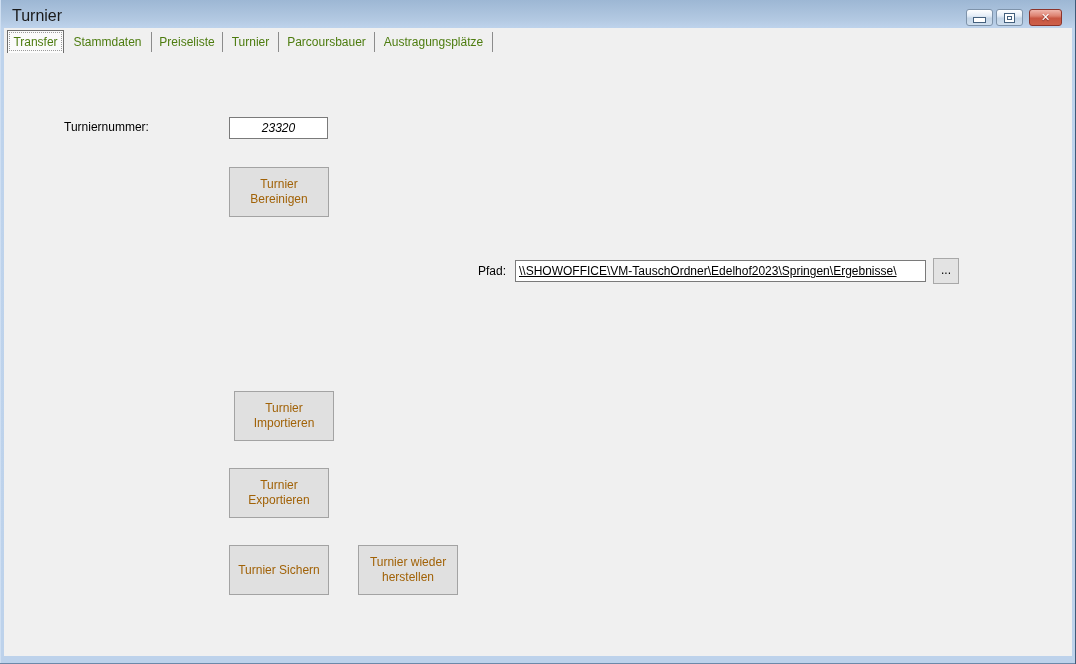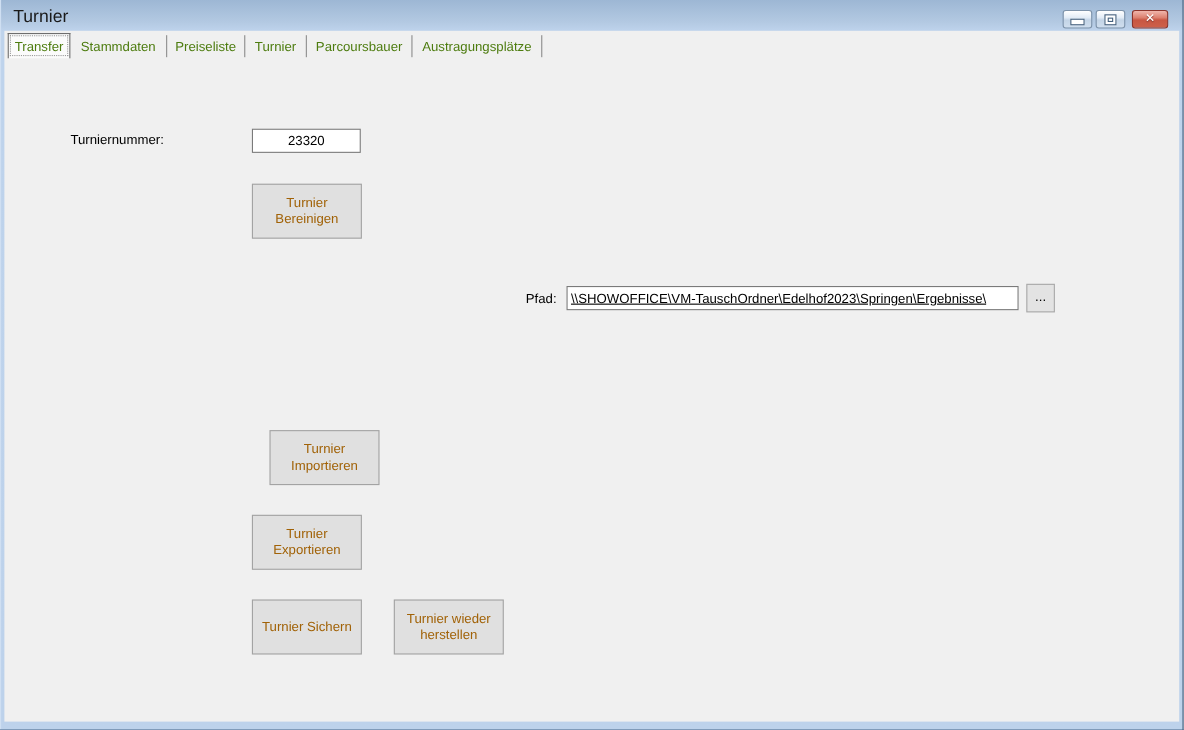--- a/index.html
+++ b/index.html
@@ -82,24 +82,24 @@
       </div>
     <div class="tab" style="width:96px">
         <span>Parcoursbauer</span>
       </div>
     <div class="tab" style="width:118px">
         <span>Austragungsplätze</span>
       </div>
   </div>
 
   <span class="lbl" style="left:60px;top:92px">Turniernummer:</span>
-  <input class="txt" style="left: 225px; top: 89px; width: 99px; height: 22px; text-align: center;" value="23320">
+  <input class="txt" style="left: 225px; top: 89px; width: 99px; height: 22px; text-align: center; font-style: italic;" value="23320">
 
   <button class="btn" style="left:225px;top:139px" data-enabled="true">Turnier Bereinigen</button>
-  <button class="btn" style="left:241px;top:363px" data-enabled="true">Turnier Importieren</button>
+  <button class="btn" style="left:230px;top:363px" data-enabled="true">Turnier Importieren</button>
   <button class="btn" style="left:225px;top:440px" data-enabled="true">Turnier Exportieren</button>
   <button class="btn" style="left:225px;top:517px" data-enabled="true">Turnier Sichern</button>
   <button class="btn" style="left:354px;top:517px" data-enabled="true">Turnier wieder herstellen</button>
 
   <span class="lbl" style="left:474px;top:236px">Pfad:</span>
   <input class="txt" style="left: 511px; top: 232px; width: 411px; height: 22px; text-decoration: underline;" value="\\SHOWOFFICE\VM-TauschOrdner\Edelhof2023\Springen\Ergebnisse\">
   <button class="btn-browse" style="left:929px;top:230px">...</button>
 </div>
 
 </body></html>

